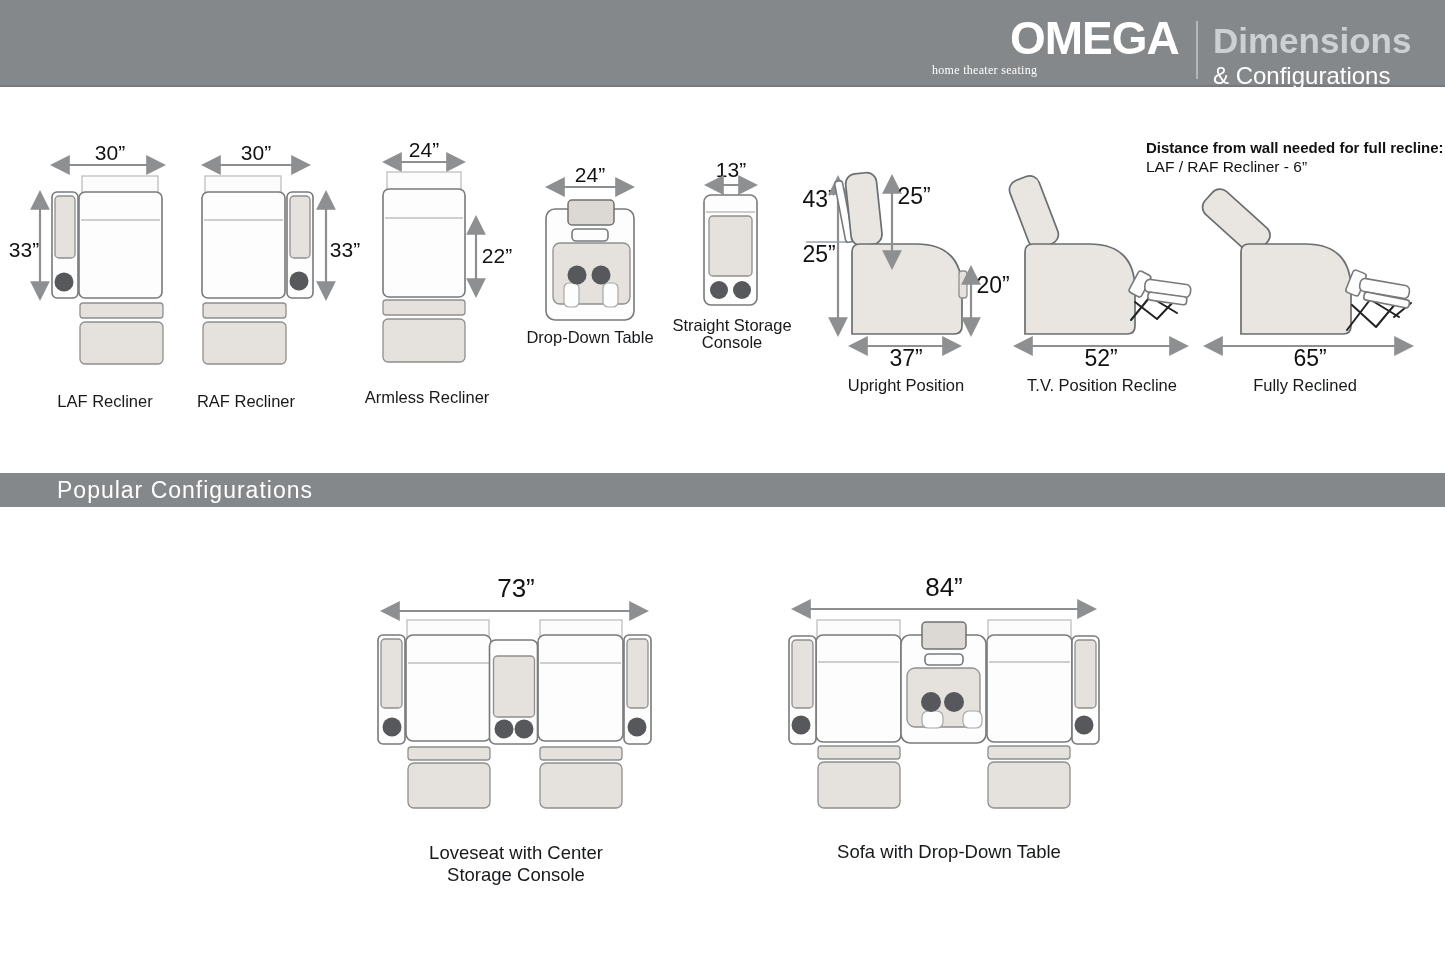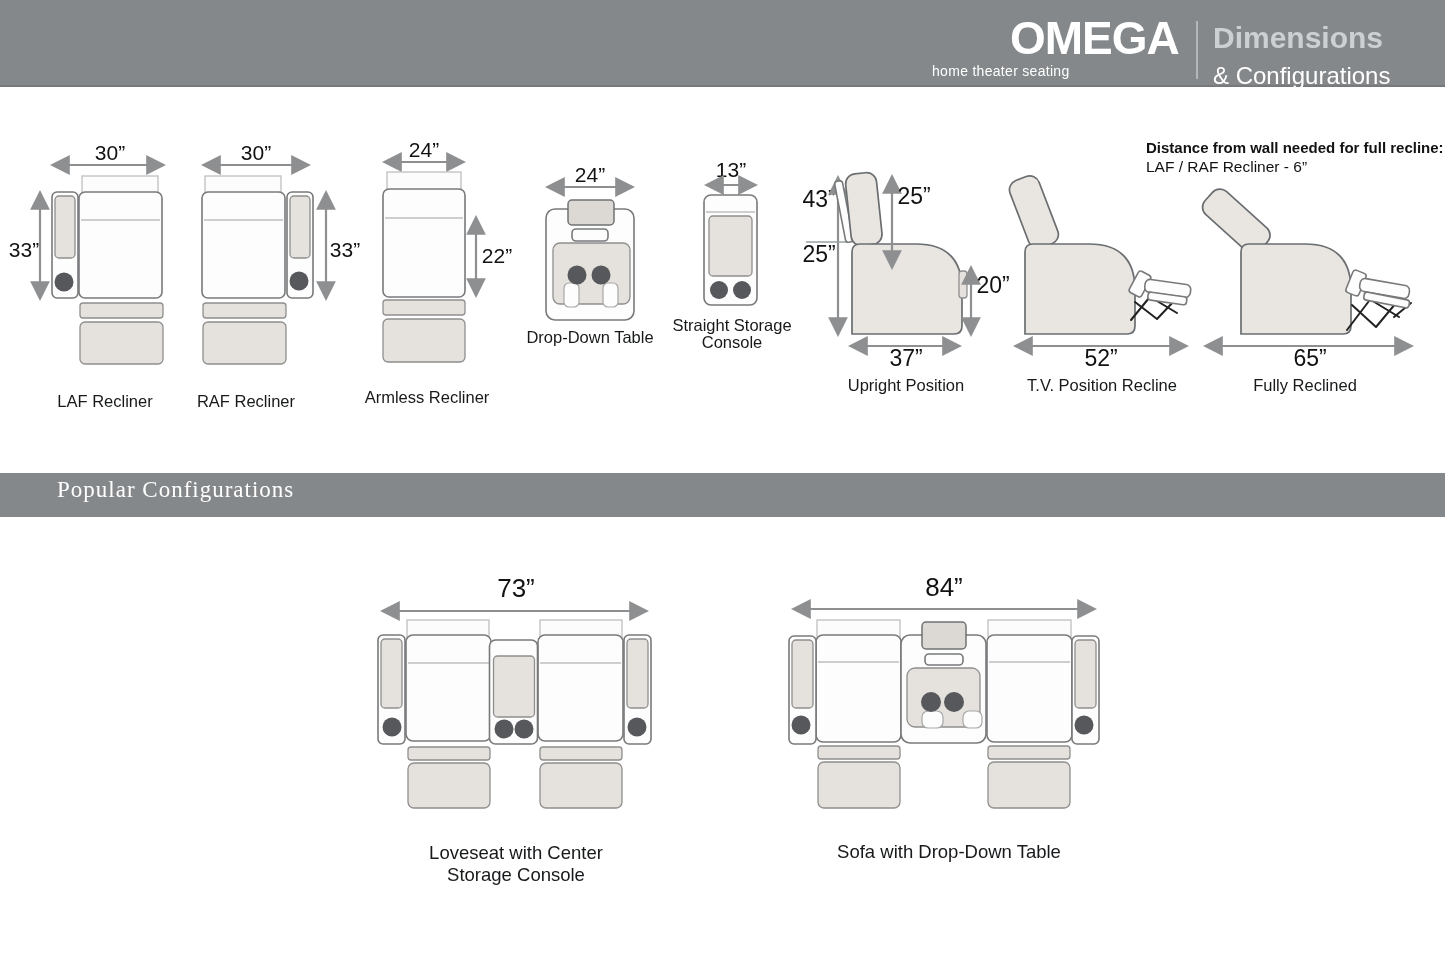--- a/index.html
+++ b/index.html
@@ -3,26 +3,26 @@
 <meta charset="utf-8">
 <style>
   html,body{margin:0;padding:0;background:#fff;}
   .page{position:relative;width:1445px;height:979px;background:#ffffff;
         font-family:"Liberation Sans",sans-serif;overflow:hidden;}
   
   .hdr{position:absolute;left:0;top:0;width:1445px;height:87px;background:#85888a;
        border-bottom:2px solid #77797b;box-sizing:border-box;}
   .brand-name{position:absolute;left:1010px;top:11px;font-size:46px;font-weight:bold;
               color:#ffffff;letter-spacing:-1px;}
-  .brand-tag{position:absolute;left:932px;top:63px;font-size:14px;color:#ffffff;letter-spacing:.3px;}
+  .brand-tag{position:absolute;left:932px;top:63px;font-size:12px;color:#ffffff;letter-spacing:.3px;font-family:Liberation Serif, serif;}
   .hdr-divider{position:absolute;left:1196px;top:21px;width:2px;height:58px;background:#b4b6b8;}
-  .t1{position:absolute;left:1213px;top:21px;font-size:30px;font-weight:bold;color:#cdd0d2;}
+  .t1{position:absolute;left:1213px;top:21px;font-size:35px;font-weight:bold;color:#cdd0d2;}
   .t2{position:absolute;left:1213px;top:62px;font-size:24px;color:#ffffff;}
   
-  .band{position:absolute;left:0;top:473px;width:1445px;height:44px;background:#85888a;font-family:Liberation Serif, serif;}
+  .band{position:absolute;left:0;top:473px;width:1445px;height:34px;background:#85888a;}
   .band span{position:absolute;left:57px;top:4px;font-size:23px;color:#ffffff;letter-spacing:1px;}
   .top-svg{position:absolute;left:0;top:101px;}
   .bot-svg{position:absolute;left:0;top:507px;}
   
   svg text{font-family:"Liberation Sans",sans-serif;}
   .dim {font-size:21px;fill:#121212;text-anchor:middle;}
   .dimS{font-size:23px;fill:#121212;text-anchor:middle;}
   .dimB{font-size:26px;fill:#121212;text-anchor:middle;}
   .lbl {font-size:16.5px;fill:#17191b;text-anchor:middle;}
   .lblB{font-size:18.5px;fill:#17191b;text-anchor:middle;}

